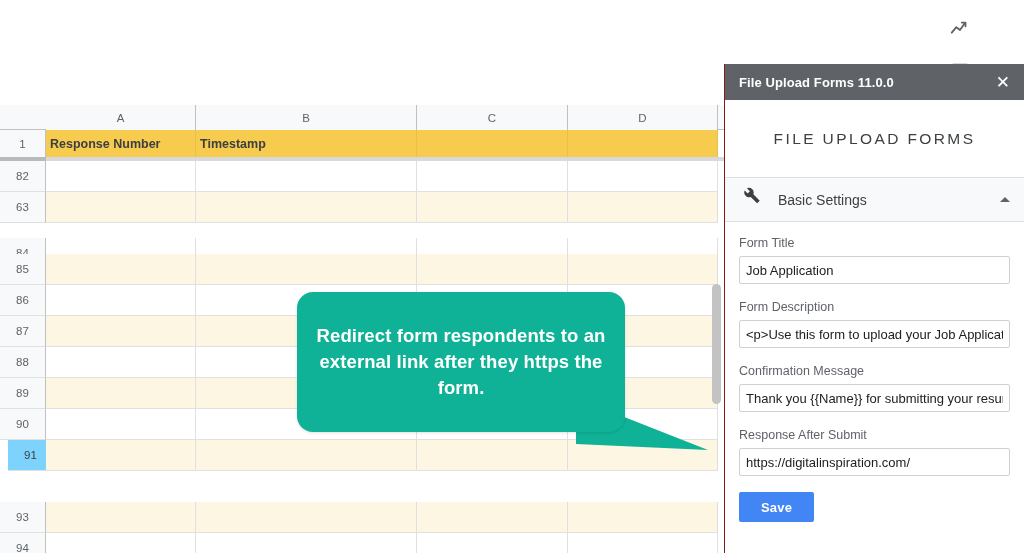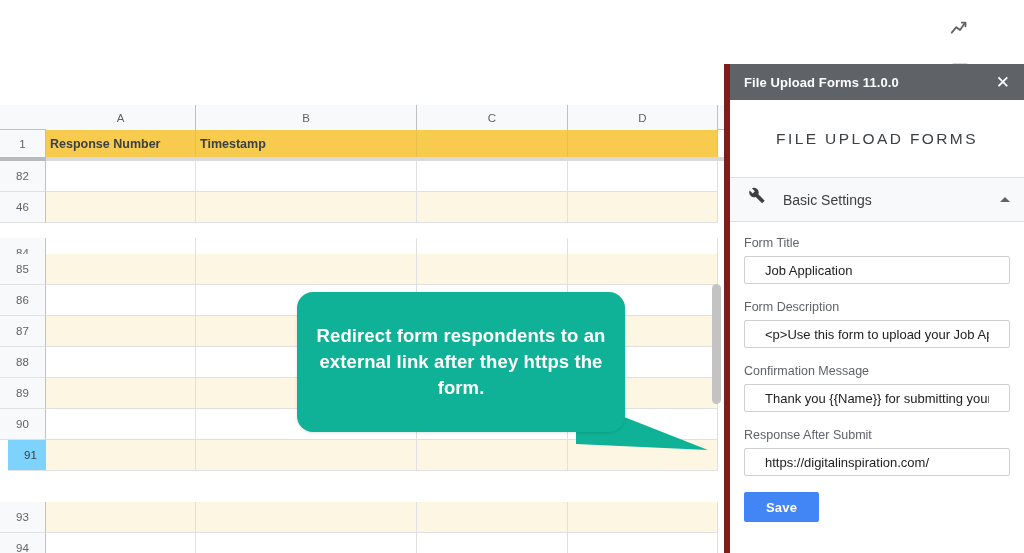--- a/index.html
+++ b/index.html
@@ -164,21 +164,21 @@
     color: #fff; font-size: 18.5px; line-height: 1.4; font-weight: bold;
     text-align: center; padding: 0 18px; letter-spacing: .1px;
   }
   .callout-tail {
     position: absolute; left: 576px; top: 398px; width: 132px; height: 52px; z-index: 19;
   }
 
   
   #sidebar {
     position: absolute; left: 724px; top: 64px; width: 300px; height: 489px;
-    background: #fff; border-left: 6px solid #7f1d1d;
+    background: #fff; border-left: 1px solid #7f1d1d;
   }
   .sb-header {
     height: 36px; background: #5f6368; display: flex; align-items: center;
     justify-content: space-between; padding: 0 14px;
   }
   .sb-header .ttl { color: #fff; font-size: 13px; font-weight: bold; letter-spacing: .1px; }
   .sb-close { color: #fff; font-size: 17px; cursor: pointer; line-height: 1; }
   .sb-brand {
     height: 77px; display: flex; align-items: center; justify-content: center;
     font-size: 15.5px; color: #3c4043; letter-spacing: 2.4px; font-weight: normal;
@@ -189,21 +189,21 @@
   }
   .sb-section .label { font-size: 14px; color: #3c4043; flex: 1; }
   .sb-section svg { fill: #3c4043; }
   .chev-up { width: 0; height: 0; border-left: 5px solid transparent; border-right: 5px solid transparent;
     border-bottom: 5px solid #5f6368; }
   .sb-body { padding: 14px 14px 0 14px; }
   .field { margin-bottom: 16px; }
   .field label { display: block; font-size: 12.5px; color: #5f6368; margin-bottom: 6px; }
   .field input {
     width: 100%; height: 28px; border: 1px solid #d0d0d0; border-radius: 2px;
-    padding: 0 20px; font-size: 13px; color: #202124; font-family: "Liberation Sans", sans-serif;
+    padding: 0 6px; font-size: 13px; color: #202124; font-family: "Liberation Sans", sans-serif;
     background: #fff; outline: none;
   }
   .save-btn {
     background: #4285f4; color: #fff; border: none; border-radius: 2px;
     height: 30px; padding: 8px 22px; font-size: 13px; font-weight: bold;
     cursor: pointer; font-family: "Liberation Sans", sans-serif; letter-spacing: .2px;
   }
 </style>
 </head>
 <body>
@@ -355,21 +355,21 @@
       </div>
     <div class="gridarea" id="gridarea">
         <div class="grow" style="top: 31px;">
           <div class="rowhdr">82</div>
           <div class="cell" style="left: 46px; width: 150px; background: rgb(255, 255, 255);"></div>
           <div class="cell" style="left: 196px; width: 221px; background: rgb(255, 255, 255);"></div>
           <div class="cell" style="left: 417px; width: 151px; background: rgb(255, 255, 255);"></div>
           <div class="cell" style="left: 568px; width: 150px; background: rgb(255, 255, 255);"></div>
         </div>
         <div class="grow" style="top: 62px;">
-          <div class="rowhdr">46</div>
+          <div class="rowhdr">63</div>
           <div class="cell" style="left: 46px; width: 150px; background: rgb(253, 246, 227);"></div>
           <div class="cell" style="left: 196px; width: 221px; background: rgb(253, 246, 227);"></div>
           <div class="cell" style="left: 417px; width: 151px; background: rgb(253, 246, 227);"></div>
           <div class="cell" style="left: 568px; width: 150px; background: rgb(253, 246, 227);"></div>
         </div>
         <div class="grow" style="top: 108px;">
           <div class="rowhdr">84</div>
           <div class="cell" style="left: 46px; width: 150px; background: rgb(255, 255, 255);"></div>
           <div class="cell" style="left: 196px; width: 221px; background: rgb(255, 255, 255);"></div>
           <div class="cell" style="left: 417px; width: 151px; background: rgb(255, 255, 255);"></div>

